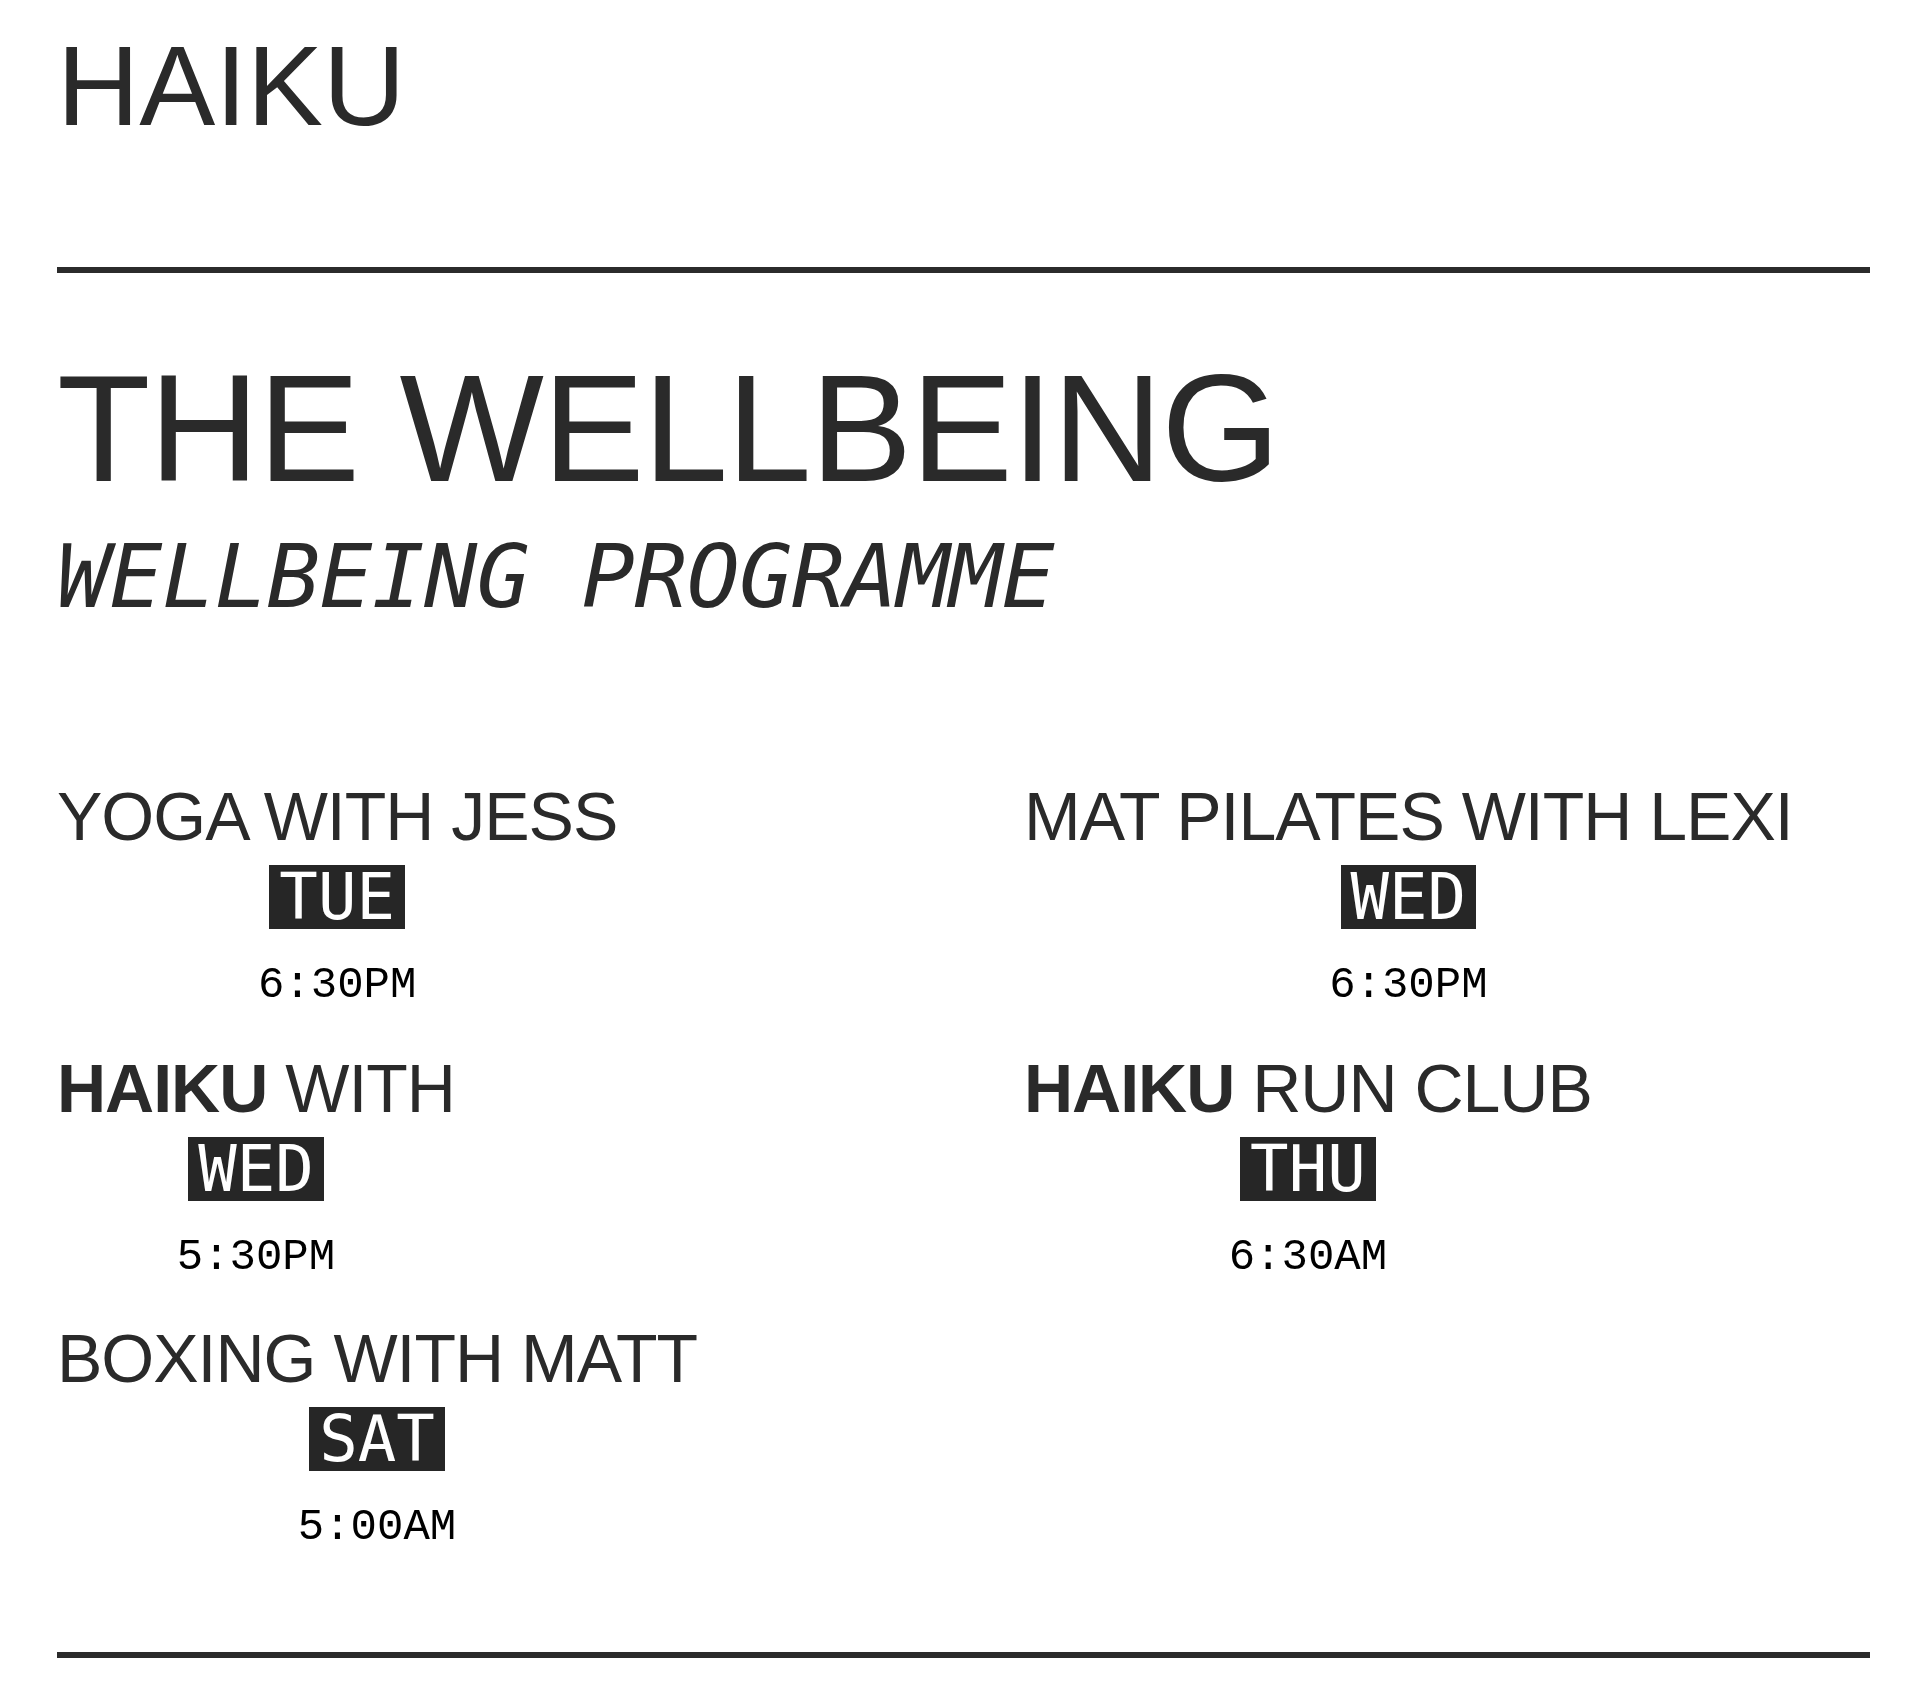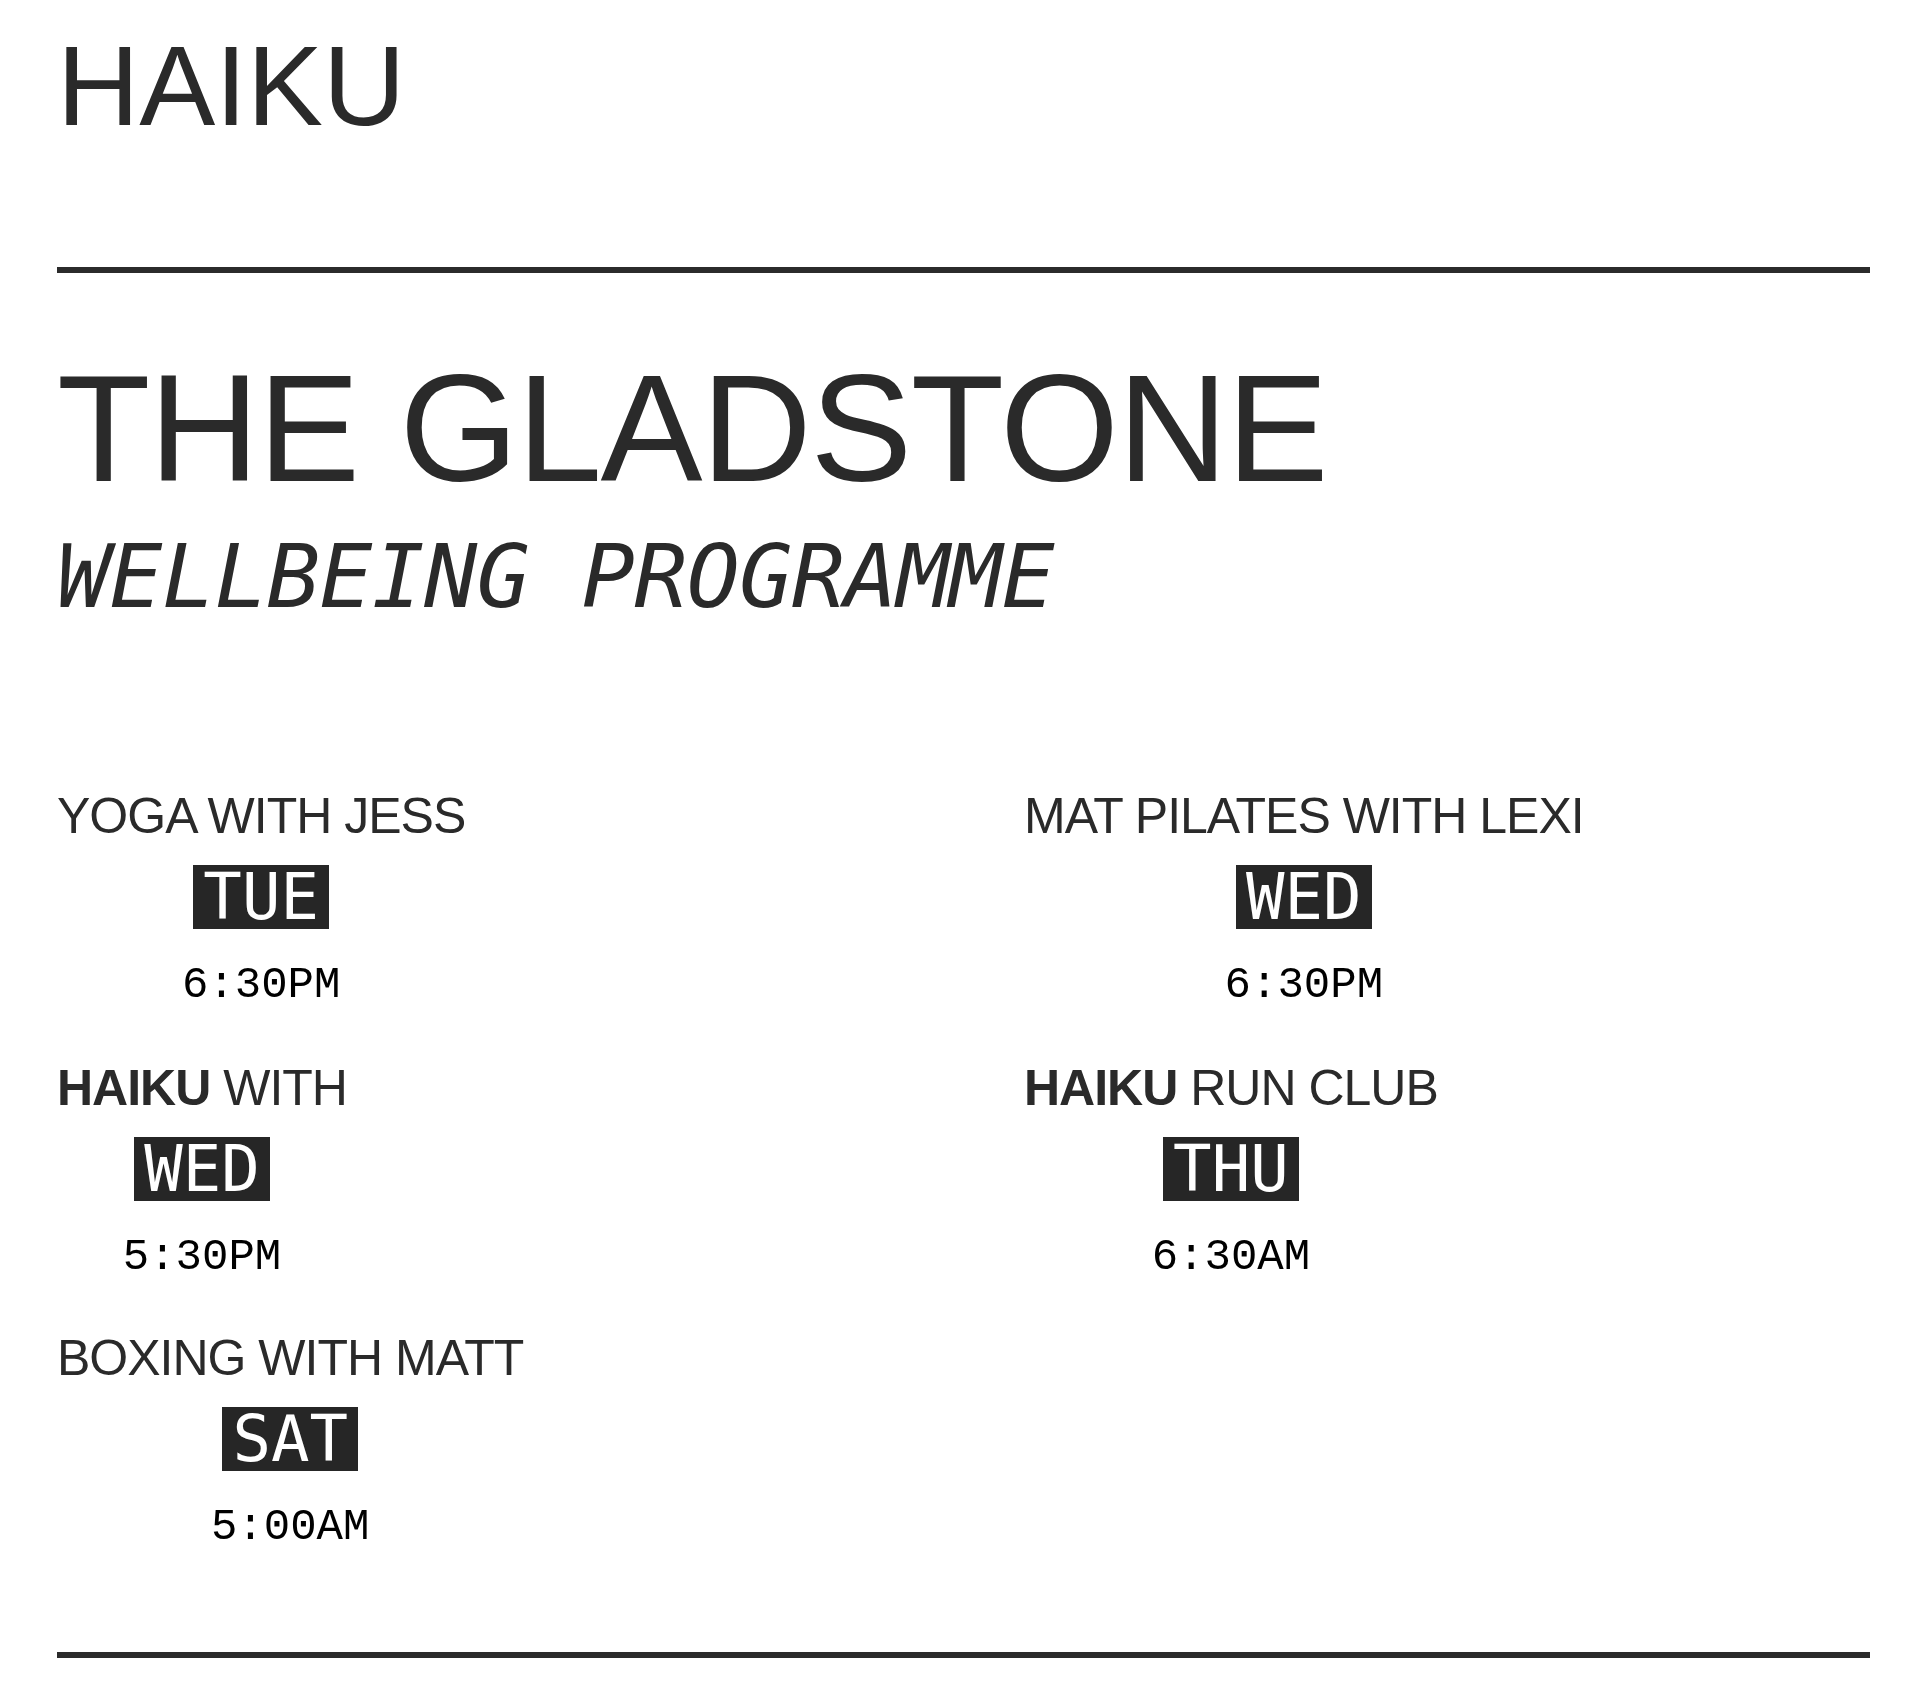--- a/index.html
+++ b/index.html
@@ -57,21 +57,21 @@
   .class-card {
     position: absolute;
     white-space: nowrap;
   }
   .class-card.col-left  { left: 57px; }
   .class-card.col-right { left: 1024px; }
   .class-card.row-1 { top: 777px; }
   .class-card.row-2 { top: 1049px; }
   .class-card.row-3 { top: 1319px; }
   .class-title {
-    font-size: 50px;
+    font-size: 68px;
     line-height: 78px;
     letter-spacing: -1px;
     font-weight: 400;
     color: #2a2a2a;
   }
   .class-title .bold { font-weight: 700; }
   .schedule-line {
     margin-top: 10px;
     display: flex;
     align-items: center;
@@ -100,21 +100,21 @@
 </style>
 </head>
 <body>
 
 <div class="poster">
 
   <div class="logo">HAIKU</div>
 
   <div class="rule top"></div>
 
-  <h1 class="headline">THE GLADSTONE</h1>
+  <h1 class="headline">THE WELLBEING</h1>
 
   <div class="subtitle">WELLBEING PROGRAMME</div>
 
   <div class="class-card col-left row-1">
     <div class="class-title">
       <span class="bold"></span><span>YOGA WITH JESS</span>
     </div>
     <div class="schedule-line">
       <span class="day-badge">TUE</span>
       <span class="time-text">6:30PM</span>

